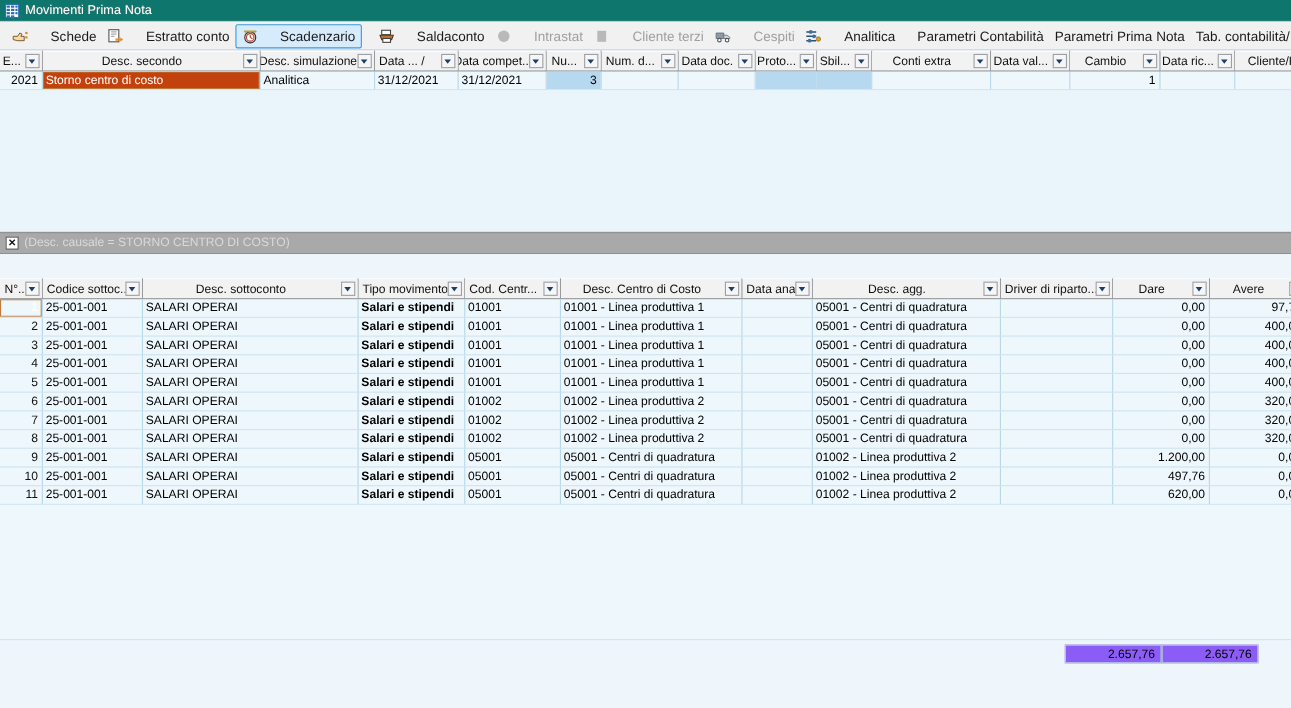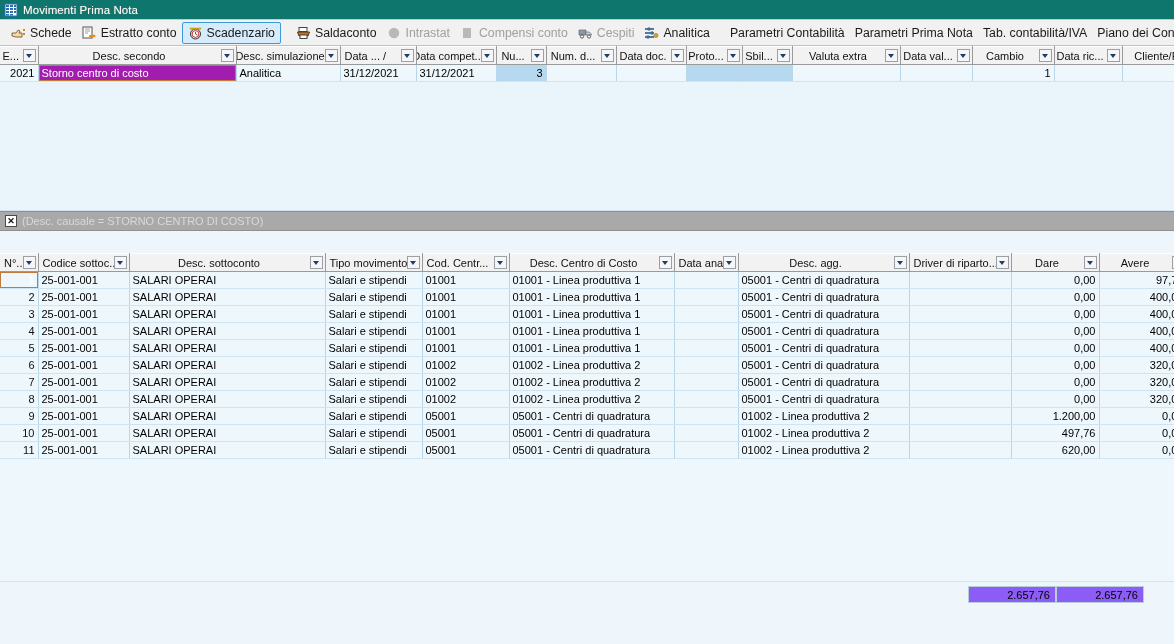--- a/index.html
+++ b/index.html
@@ -25,21 +25,21 @@
 
   
   .toolbar{
     height:26px;background:#f1f1f1;
     display:flex;align-items:center;
     border-bottom:1px solid #b7c4cf;
     box-sizing:border-box;padding-left:2px;
     white-space:nowrap;
   }
   .tb-item{
-    display:inline-flex;align-items:center;gap:4px;
+    display:inline-flex;align-items:center;gap:20px;
     height:22px;padding:0 5px;box-sizing:border-box;
     font-size:12.3px;color:#1a1a1a;
   }
   .tb-item.dim{color:#a0a0a0;}
   .tb-item.sel{
     border:1px solid #3c9ada;background:#d6ebfb;border-radius:2px;
   }
   .tb-sep{width:1px;height:18px;background:#bdbdbd;margin:0 5px;}
   .grip{width:3px;height:16px;margin:0 3px 0 1px;
      background:repeating-linear-gradient(to bottom,#b5b5b5 0 1px,transparent 1px 3px);}
@@ -81,28 +81,28 @@
     border-top:4px solid #1b3f6b;display:block;
   }
   table.grid td{
     border-right:1px solid #b9d7ea;
     border-bottom:1px solid #cfe4f2;
     height:17px;padding:0 3px;font-size:11px;
     box-sizing:border-box;overflow:hidden;white-space:nowrap;
     background:#eef7fc;
   }
   td.r{text-align:right;}
-  td.hl{background:#b6d9ef;}
+  td.hl{background:#b6d9ef;font-weight:bold;}
   td.idx{background:#e8f3fa;text-align:right;color:#111;}
   td.idxsel{background:#1a7fd4;color:#ffffff;text-align:right;
      box-shadow:inset 0 0 0 1px #c07b3a;}
   tr.row td{border-bottom:1px solid #cfe4f2;}
 
   
-  .topgrid td.causale{background:#a21caf;color:#fff;box-shadow:inset 0 0 0 1px #c07b3a;}
+  .topgrid td.causale{background:#c2410c;color:#fff;box-shadow:inset 0 0 0 1px #c07b3a;}
   .topgrid td.lightblue{background:#b6d9ef;}
   .topfill{height:128px;background:#e9f4fb;border-bottom:1px solid #cfe4f2;}
 
   
   .filterbar{
     height:20px;background:#a9a9a9;
     display:flex;align-items:center;gap:5px;
     padding-left:5px;box-sizing:border-box;
     border-top:1px solid #8f8f8f;border-bottom:1px solid #8f8f8f;
   }
@@ -212,21 +212,21 @@
       </span>
       <span>Intrastat</span>
     </div>
 
     <div class="tb-item dim">
       <span class="ico">
         <svg width="15" height="14" viewBox="0 0 15 14">
             <rect x="3" y="2" width="8" height="10" fill="#b9b9b9"></rect>
           </svg>
       </span>
-      <span>Compensi conto</span>
+      <span>Cliente terzi</span>
     </div>
 
     <div class="tb-item dim">
       <span class="ico">
         <svg width="15" height="14" viewBox="0 0 15 14">
           <path d="M1 4h7v5H1z" fill="#8d9aa6" stroke="#5d6a76" stroke-width="0.7"></path>
           <path d="M8 6h3l2.5 2v1H8z" fill="#cfd7de" stroke="#5d6a76" stroke-width="0.7"></path>
           <circle cx="4" cy="10.5" r="1.6" fill="#ffffff" stroke="#555"></circle>
           <circle cx="11" cy="10.5" r="1.6" fill="#ffffff" stroke="#555"></circle>
         </svg>
@@ -340,21 +340,21 @@
                 <i></i>
               </span>
             </th>
             <th>
               <div class="hd">Sbil...</div>
               <span class="fbtn">
                 <i></i>
               </span>
             </th>
             <th>
-              <div class="hd">Valuta extra</div>
+              <div class="hd">Conti extra</div>
               <span class="fbtn">
                 <i></i>
               </span>
             </th>
             <th>
               <div class="hd">Data val...</div>
               <span class="fbtn">
                 <i></i>
               </span>
             </th>

